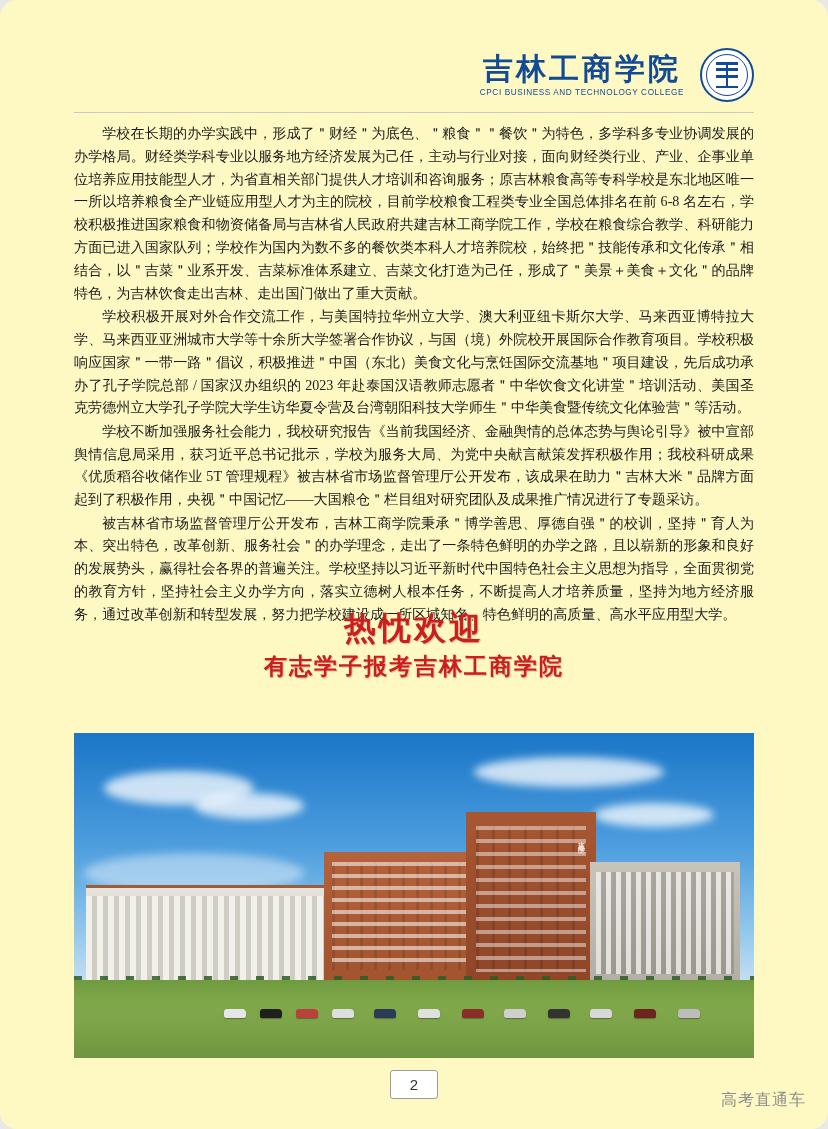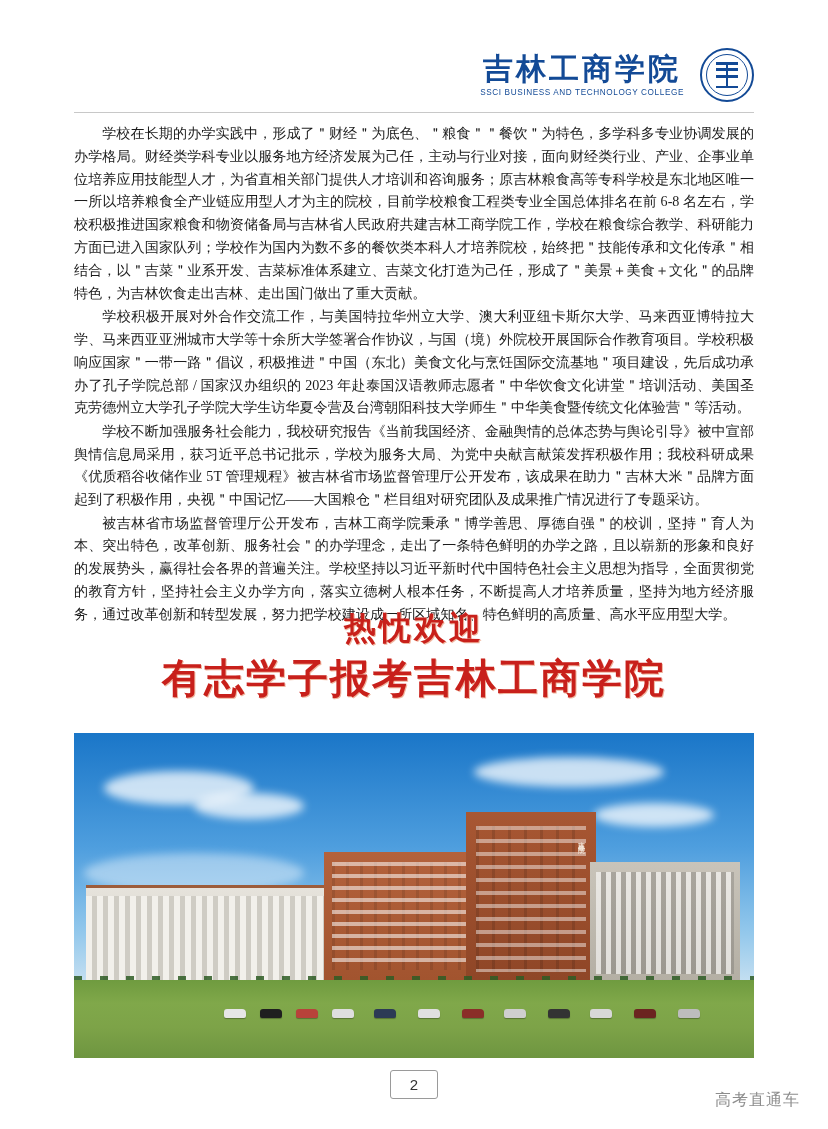--- a/index.html
+++ b/index.html
@@ -10,23 +10,24 @@
     width: 828px;
     height: 1129px;
     background: #e8e8e8;
     font-family: "Liberation Serif", "DejaVu Serif", serif;
     overflow: hidden;
   }
   .page {
     position: relative;
     width: 828px;
     height: 1129px;
-    background: #ffffff;
+    background: #fef9c3;
     box-sizing: border-box;
     overflow: hidden;
+    border-radius: 17px;
   }
   
   .header {
     position: absolute;
     top: 48px;
     right: 74px;
     display: flex;
     align-items: center;
     gap: 10px;
   }
@@ -132,21 +133,21 @@
     font-weight: bold;
     color: #c8201b;
   }
   .welcome-line1 {
     font-size: 32px;
     letter-spacing: 3px;
     line-height: 1.25;
     text-shadow: 1px 1px 0 #f0b7a0;
   }
   .welcome-line2 {
-    font-size: 40px;
+    font-size: 23px;
     letter-spacing: 2px;
     line-height: 1.3;
     margin-top: 4px;
     text-shadow: 1px 1px 0 #f0b7a0;
   }
   
   .photo {
     position: absolute;
     top: 733px;
     left: 74px;
@@ -278,37 +279,37 @@
     display: flex;
     align-items: center;
     justify-content: center;
     font-family: "Liberation Sans", sans-serif;
     font-size: 15px;
     color: #333;
   }
   
   .watermark {
     position: absolute;
-    right: 28px;
+    right: 22px;
     bottom: 18px;
     font-family: "Liberation Sans", sans-serif;
     font-size: 16px;
     color: #8d8d8d;
     letter-spacing: 1px;
   }
 </style>
 </head>
 <body>
 
 <div class="page">
 
   <div class="header">
     <div class="logo-text">
       <div class="logo-cn">吉林工商学院</div>
-      <div class="logo-en">SSCI BUSINESS AND TECHNOLOGY COLLEGE</div>
+      <div class="logo-en">CPCI BUSINESS AND TECHNOLOGY COLLEGE</div>
     </div>
     <div class="logo-seal">
       <div class="logo-seal-inner"></div>
     </div>
   </div>
 
   <div class="header-rule"></div>
 
   <div class="body-text">
     <p>学校在长期的办学实践中，形成了＂财经＂为底色、＂粮食＂＂餐饮＂为特色，多学科多专业协调发展的办学格局。财经类学科专业以服务地方经济发展为己任，主动与行业对接，面向财经类行业、产业、企事业单位培养应用技能型人才，为省直相关部门提供人才培训和咨询服务；原吉林粮食高等专科学校是东北地区唯一一所以培养粮食全产业链应用型人才为主的院校，目前学校粮食工程类专业全国总体排名在前 6-8 名左右，学校积极推进国家粮食和物资储备局与吉林省人民政府共建吉林工商学院工作，学校在粮食综合教学、科研能力方面已进入国家队列；学校作为国内为数不多的餐饮类本科人才培养院校，始终把＂技能传承和文化传承＂相结合，以＂吉菜＂业系开发、吉菜标准体系建立、吉菜文化打造为己任，形成了＂美景＋美食＋文化＂的品牌特色，为吉林饮食走出吉林、走出国门做出了重大贡献。</p>

